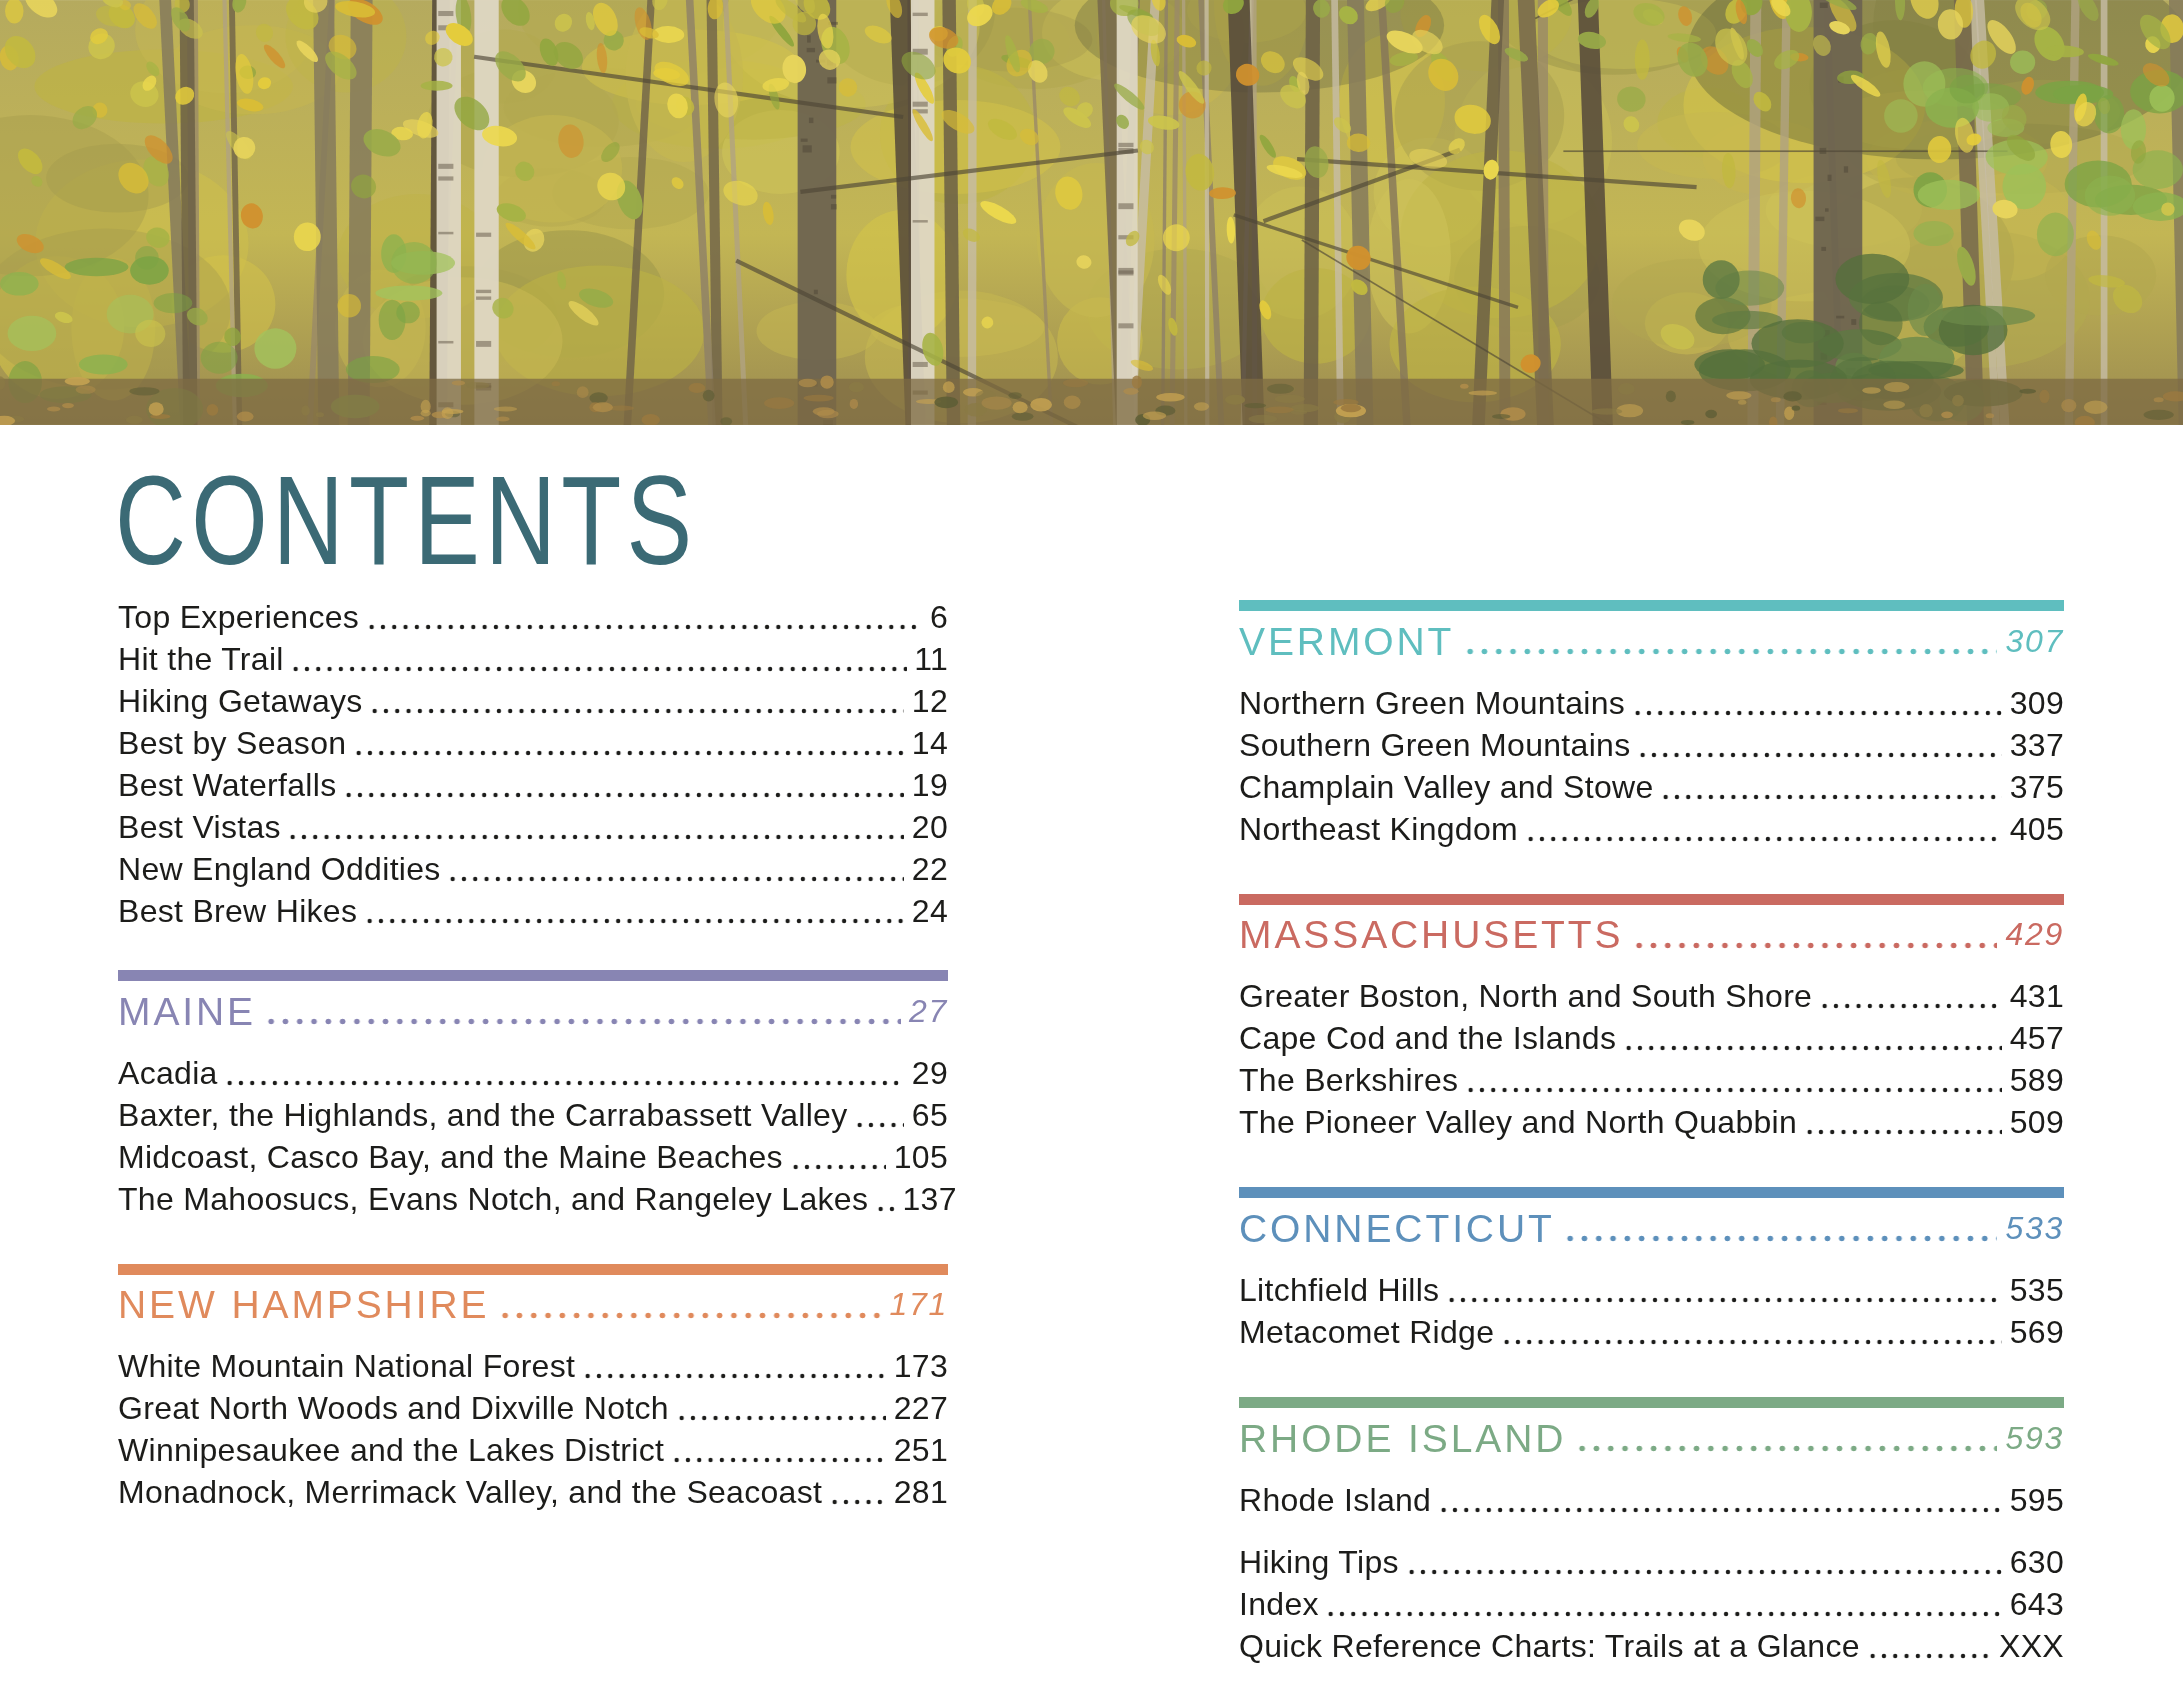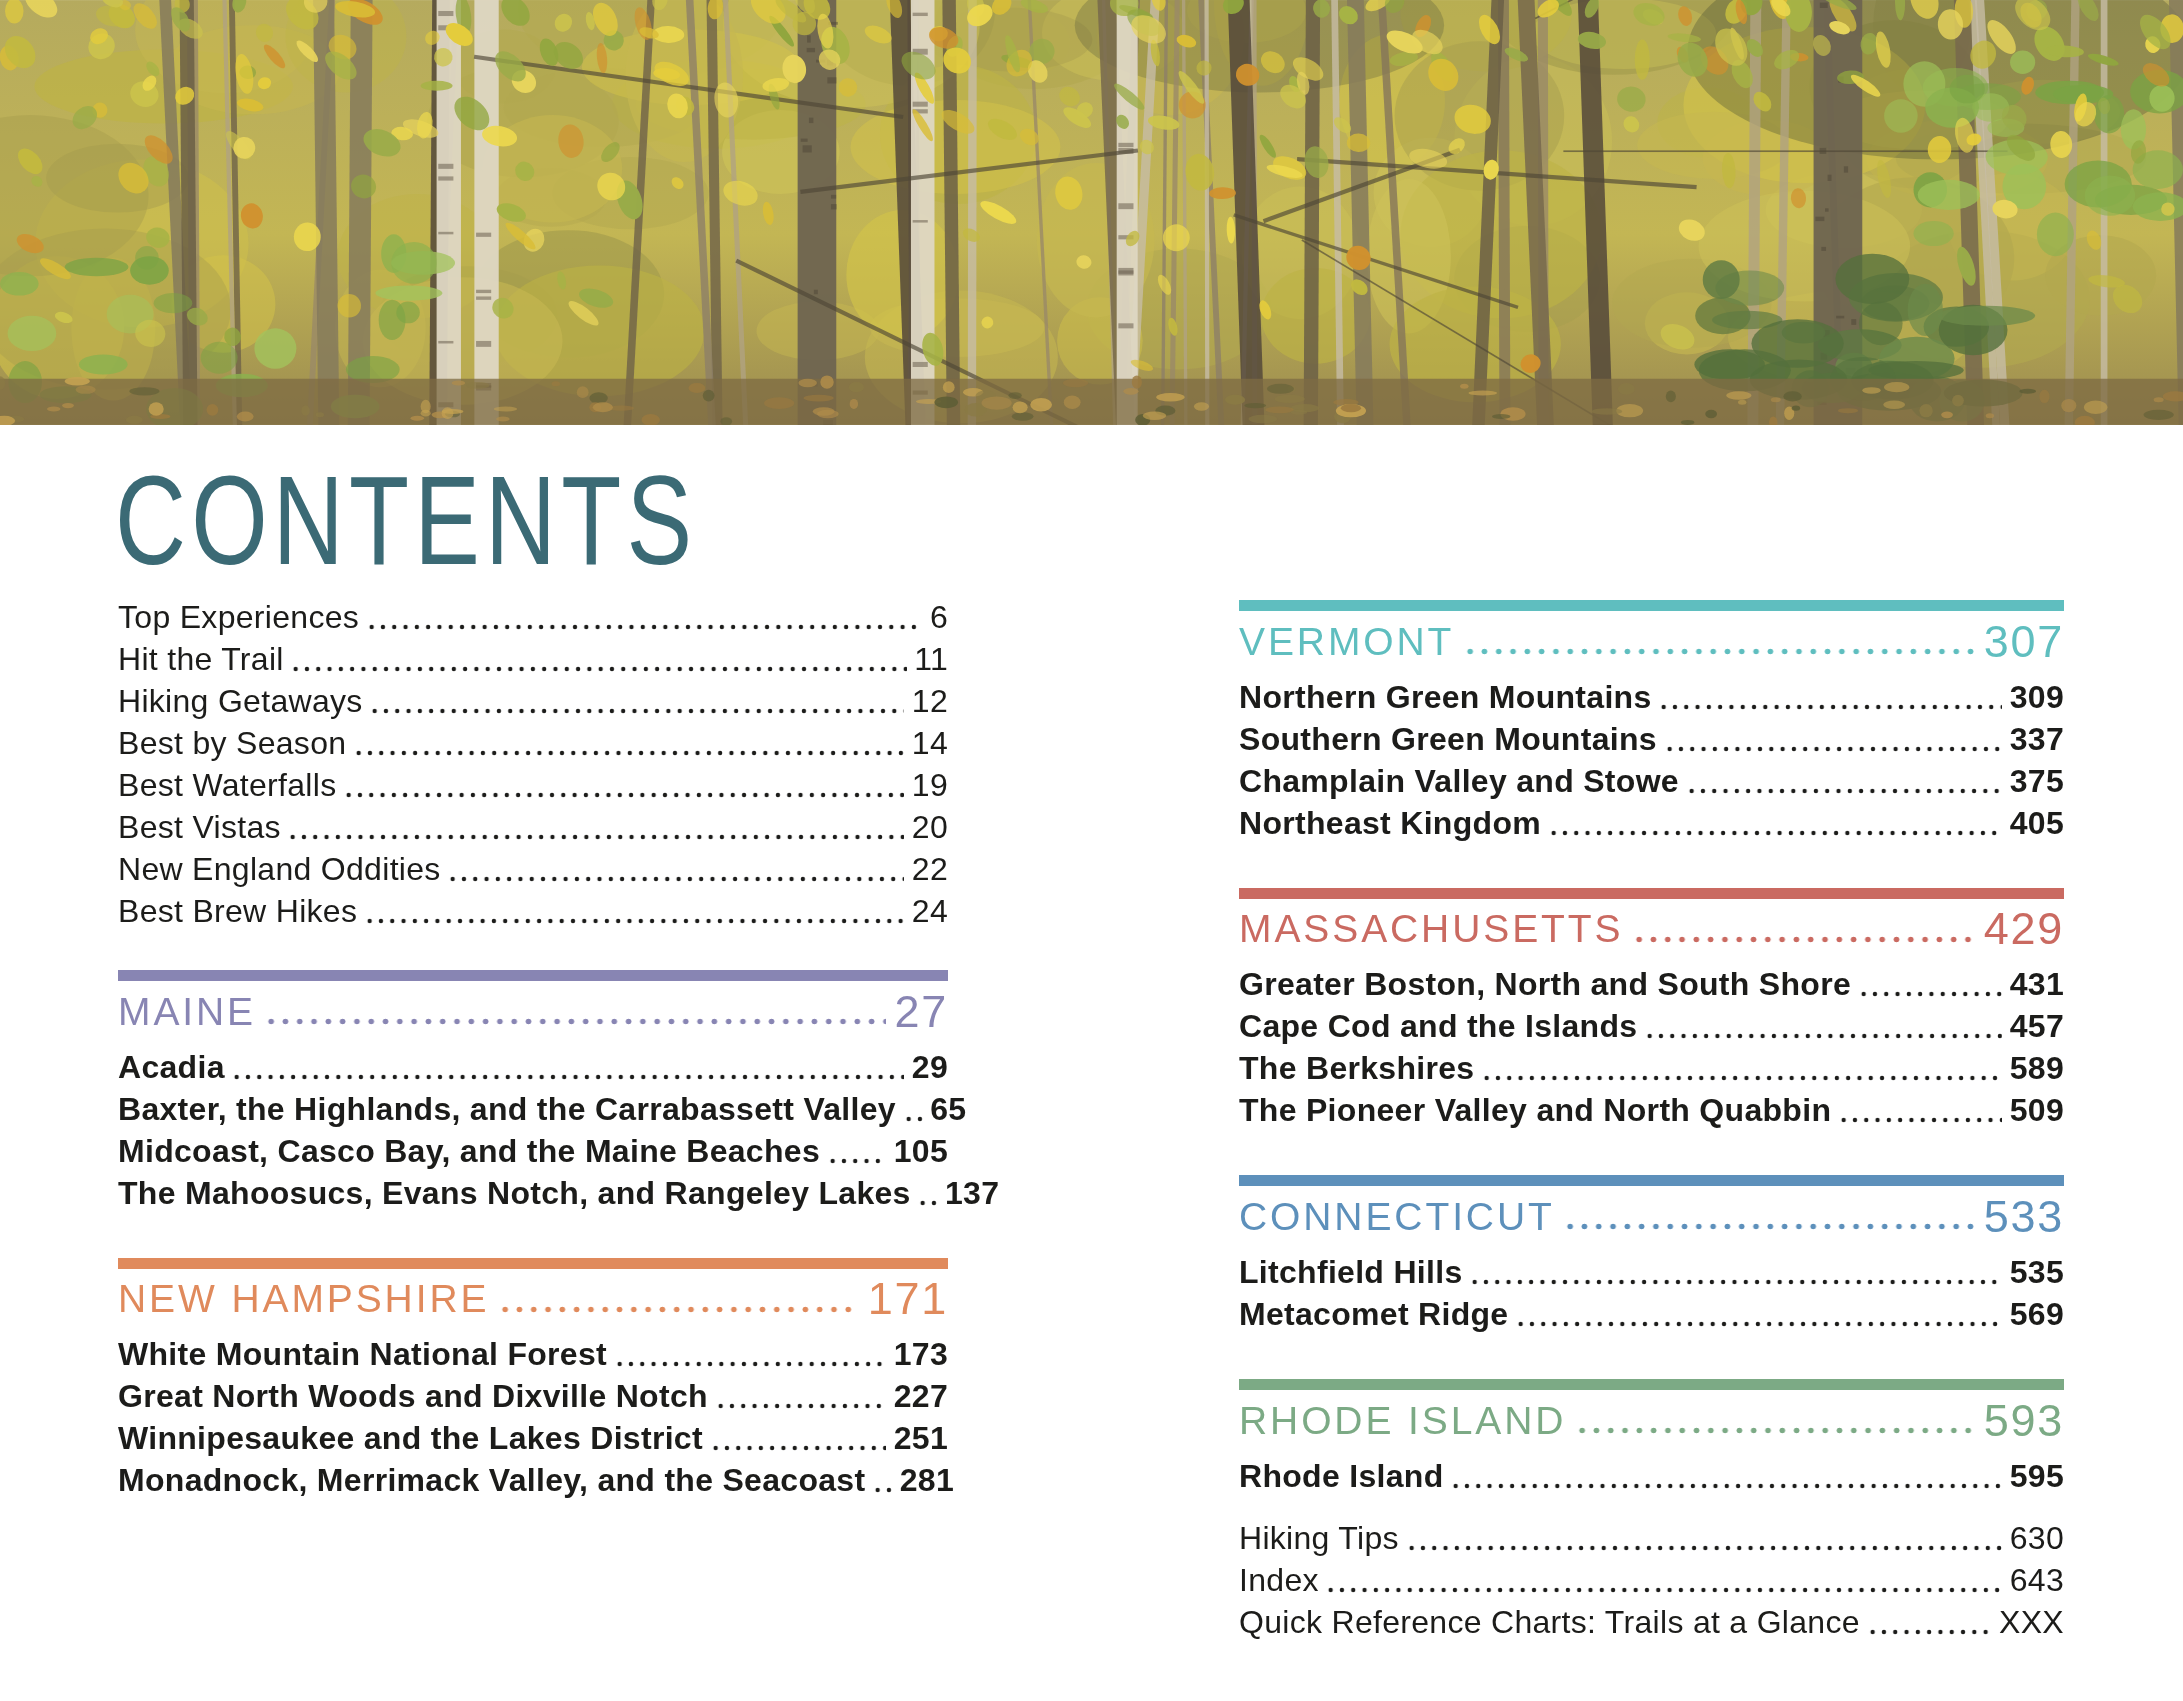--- a/index.html
+++ b/index.html
@@ -31,23 +31,23 @@
     background-size:var(--sp,11.3px) var(--bh,7.6px);
     background-repeat:repeat-x;background-position:left top;
   }
 
   .section{margin-top:44px;}
   #left-sections .section:first-child{margin-top:38px;}
   #right-sections .section:first-child{margin-top:0;}
   .bar{height:11px;background:var(--c);}
   .sec-row{display:flex;margin-top:6.7px;height:47px;line-height:47px;color:var(--c);}
   .sec-row .name{font-size:39px;letter-spacing:2.9px;white-space:nowrap;}
-  .sec-row .page{font-size:45px;letter-spacing:1.7px;white-space:nowrap;}
+  .sec-row .page{font-size:32px;letter-spacing:1.7px;white-space:nowrap;font-style:italic;}
   .sec-row .leader{color:var(--c);height:17.6px;--r:2.5px;--sp:14.3px;--bh:9.2px;margin:0 8.4px;}
-  .entries{margin-top:11px;font-weight:bold;}
+  .entries{margin-top:17px;}
   #back-matter{margin-top:20px;}
 </style>
 </head>
 <body>
 
 <div class="banner">
   <svg id="forest" width="2183" height="425" viewBox="0 0 2600 506" role="img">
       <defs>
         <linearGradient id="bgG" x1="0" y1="0" x2="0" y2="1">
           <stop offset="0%" stop-color="#b5aa5e"></stop>

